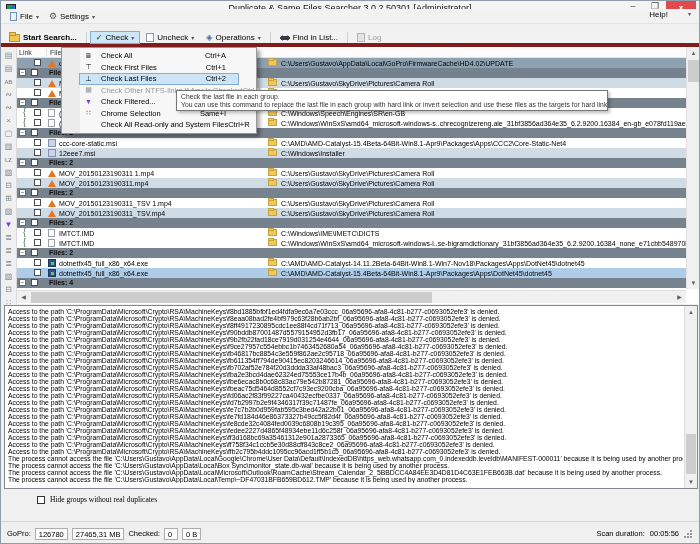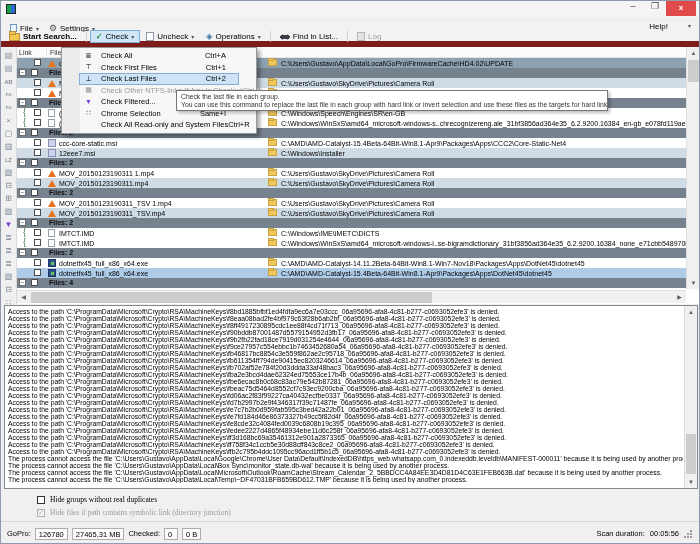--- a/index.html
+++ b/index.html
@@ -8,30 +8,30 @@
     border:1px solid #8f9bab;font-family:"Liberation Sans",sans-serif;color:#000;overflow:hidden;}
   
   .titlebar{position:absolute;left:0;top:0;width:100%;height:16px;background:#f4f4f4;}
   .appicon{position:absolute;left:5px;top:3px;width:10px;height:10px;border:1px solid #222;
     background:linear-gradient(90deg,#16a24c 0 49%,#2a6bd8 51% 100%);}
   .title{position:absolute;left:0;right:0;top:2px;text-align:center;font-size:9px;color:#111;}
   .winbtns{position:absolute;right:3px;top:0;display:flex;}
   .wbtn{width:22px;height:13px;font-size:9px;line-height:11px;text-align:center;color:#444;}
   .wbtn.close{width:30px;height:15px;background:#e04a4a;color:#fff;font-weight:bold;font-size:8px;line-height:14px;}
   
-  .menubar{position:absolute;left:0;top:20px;width:100%;height:15px;background:#f2f2f2;
+  .menubar{position:absolute;left:0;top:8px;width:100%;height:15px;background:#f2f2f2;
     border-bottom:1px solid #e2e2e2;display:flex;align-items:center;font-size:8px;padding:0 4px;}
   .mitem{display:flex;align-items:center;gap:3px;padding:0 5px;height:13px;}
   .chev{font-size:6px;color:#555;}
   .mi-file{width:7px;height:9px;background:#eaf2fc;border:1px solid #6f92bb;}
   .mi-gear{font-size:9px;color:#555;line-height:9px;}
   .help{margin-left:auto;display:flex;align-items:flex-start;gap:20px;padding-right:4px;}
   
   .toolbar{position:absolute;left:0;top:31px;width:100%;height:15px;background:#f2f2f2;
-    border-bottom:6px solid #7f1d1d;display:flex;align-items:center;font-size:8px;padding:0 2px;}
+    border-bottom:4px solid #7f1d1d;display:flex;align-items:center;font-size:8px;padding:0 2px;}
   .tbtn{display:flex;align-items:center;gap:3px;padding:1px 5px;height:13px;border:1px solid transparent;}
   .tbtn.pressed{background:#cee6f8;border:1px solid #7fb0d9;}
   .tbtn.disabled{color:#9d9d9d;}
   .tsep{width:1px;height:11px;background:#d0d0d0;margin:0 3px;}
   .ic-folder{position:relative;width:11px;height:8px;background:#f3c64f;border:1px solid #b8923a;}
   .ic-folder::before{content:"";position:absolute;left:-1px;top:-3px;width:5px;height:2px;background:#f3c64f;border:1px solid #b8923a;}
   .ic-check{color:#1d8a2c;font-weight:bold;font-size:8px;}
   .ic-page{width:8px;height:9px;background:#fff;border:1px solid #8f98a5;}
   .ic-page.gray{background:#e4e4e4;border-color:#b5b5b5;}
   .ic-diamond{color:#3a6ea5;font-size:8px;}
@@ -118,20 +118,21 @@
     radial-gradient(circle at 45% 90%, #9a9a9a 0 1px, transparent 1.2px),
     radial-gradient(circle at 10% 90%, #9a9a9a 0 1px, transparent 1.2px);}
 </style>
 </head>
 <body>
 
 <div class="window">
 
   <div class="titlebar">
     <span class="appicon"></span>
+    <div class="title">Duplicate &amp; Same Files Searcher 3.0.2.50301 [Administrator]</div>
     <div class="winbtns">
       <div class="wbtn">–</div>
       <div class="wbtn">❐</div>
       <div class="wbtn close">x</div>
     </div>
   </div>
 
   <div class="menubar">
     <div class="mitem">
       <span class="mi-file"></span>
@@ -418,24 +419,20 @@
       <div class="thumb"></div>
       <div class="arr a-dn">▼</div>
     </div>
   </div>
 
   <div class="options">
     <div class="opt" style="top:5px;">
       <span class="ocb"></span>
       <span>Hide groups without real duplicates</span>
     </div>
-    <div class="opt dis" style="top:18px;">
-      <span class="ocb">✓</span>
-      <span>Hide files if path contains symbolic link (directory junction)</span>
-    </div>
   </div>
 
   <div class="status">
     <span>GoPro:</span>
     <span class="sbox">126780</span>
     <span class="sbox">27465,31 MB</span>
     <span>Checked:</span>
     <span class="sbox">0</span>
     <span class="sbox">0 B</span>
     <span class="s-right">

